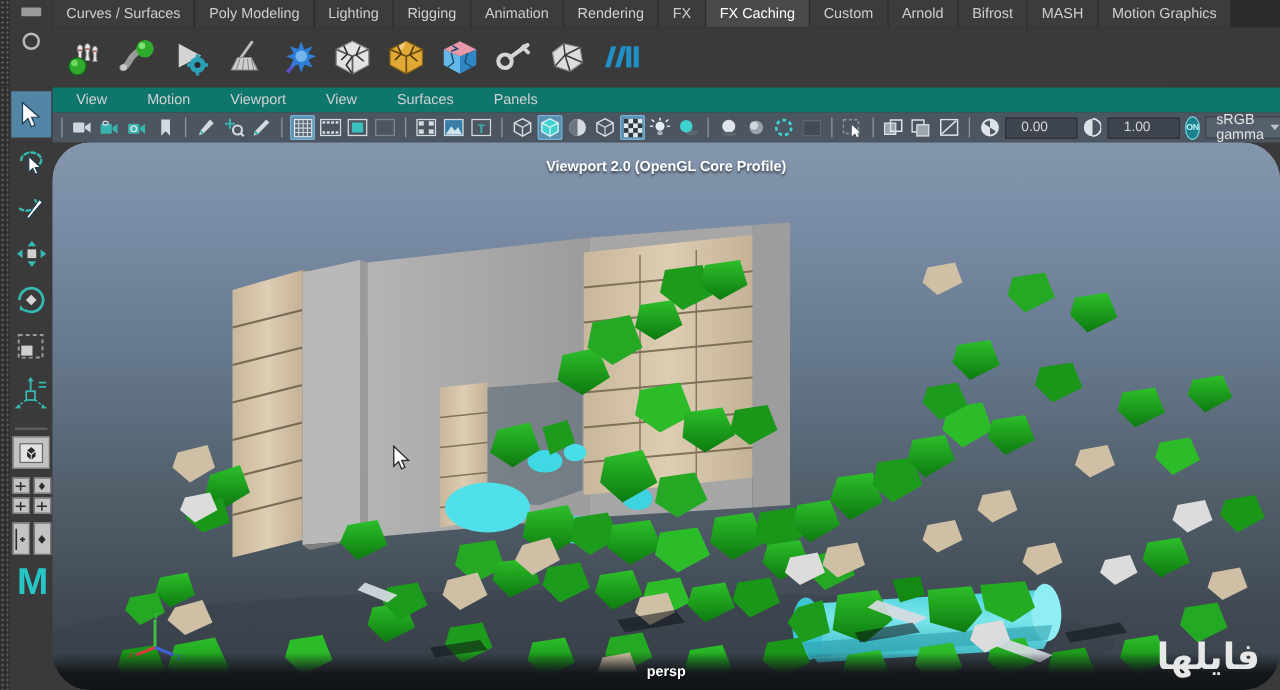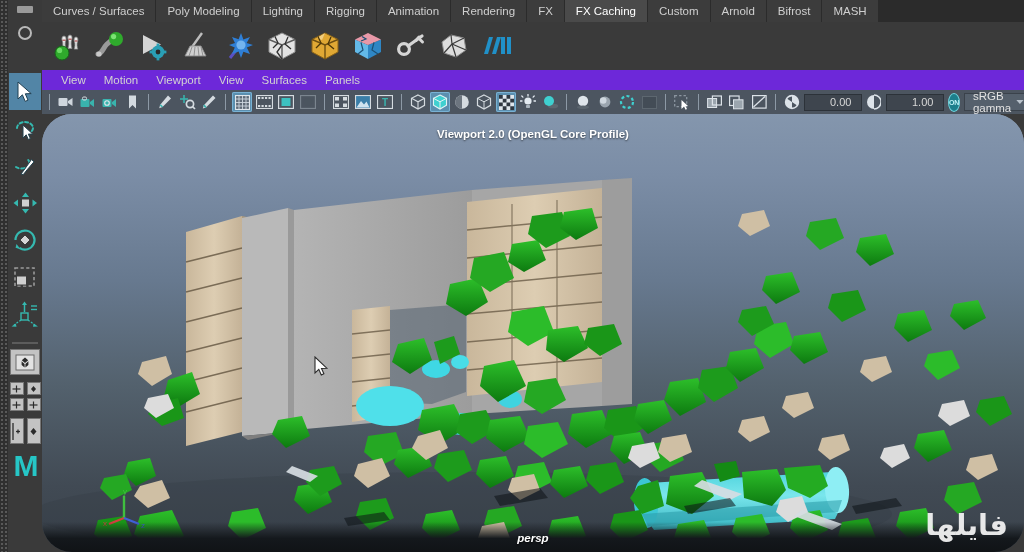--- a/index.html
+++ b/index.html
@@ -37,41 +37,41 @@
   .lrow { display:flex; gap:3px; }
   .lbtn { width:14px; height:13px; background:#c3c3c3; border:1px solid #777; display:flex; align-items:center; justify-content:center; cursor:default; }
   .lbig { width:30px; height:26px; background:#c3c3c3; border:1px solid #777; display:flex; align-items:center; justify-content:center; cursor:default; }
   .lwide { width:14px; height:26px; background:#c3c3c3; border:1px solid #777; display:flex; align-items:center; justify-content:center; cursor:default; }
   .maya-m { margin-top:7px; font-family:"Liberation Sans",sans-serif; font-weight:bold; font-size:30px; color:#26c6c6;
             line-height:1; letter-spacing:-2px; cursor:default; }
 
   
   #panel { position:absolute; left:42px; top:70px; width:982px; height:482px; background:#3a3a3a; display:flex; flex-direction:column; }
 
-  #vpmenu { height:20px; background:#6d28d9; display:flex; align-items:center; padding-left:10px; gap:0px; }
+  #vpmenu { height:20px; background:#0f766e; display:flex; align-items:center; padding-left:10px; gap:14px; }
   .vmenu { padding:0 9px; color:#d2d2d2; font-size:11.5px; line-height:20px; cursor:default; white-space:nowrap; }
 
   #vptools { height:24px; background:#4c5560; display:flex; align-items:center; padding:0 3px; gap:2px; }
   .vt { width:20px; height:20px; display:flex; align-items:center; justify-content:center; cursor:default; border-radius:2px; flex:0 0 auto; }
   .vt.on { background:#5b8faf; box-shadow:inset 0 0 0 1px #79b2d4; }
   .vsep { width:1px; height:16px; background:#8d99a6; margin:0 4px; flex:0 0 auto; }
   .vnum { height:17px; min-width:58px; background:#3e454e; border:1px solid #2c3239; color:#d7d7d7;
-          font-size:11px; display:flex; align-items:center; padding-left:25px; cursor:default; }
+          font-size:11px; display:flex; align-items:center; padding-left:12px; cursor:default; }
   .vselect { height:18px; width:158px; background:#55606c; border:1px solid #3a424b; display:flex; align-items:center;
              justify-content:space-between; padding:0 4px 0 8px; color:#e2e2e2; font-size:11.5px; cursor:default; }
   .onbtn { width:19px; height:19px; border-radius:50%; background:#1c7f8c; border:1px solid #6fd3dd;
            color:#bff3f7; font-size:7px; font-weight:bold; display:flex; align-items:center; justify-content:center;
            cursor:default; letter-spacing:-0.3px; }
 
   
   #viewport { flex:1; position:relative; overflow:hidden; background:linear-gradient(180deg,#8496ad 0%,#7b8da6 12%,#6a7c93 34%,#55636f 62%,#424b55 84%,#3a424b 100%);border-radius:30px; }
   #vp-hud { position:absolute; left:0; right:0; top:14px; text-align:center; color:#ffffff; font-size:11.5px;
             font-weight:bold; text-shadow:0 1px 2px rgba(0,0,0,.6); }
   #vp-cam { position:absolute; left:0; right:0; bottom:8px; text-align:center; color:#ffffff; font-size:11.5px;
-            font-weight:bold; text-shadow:0 1px 2px rgba(0,0,0,.7);font-style:italic; }
+            font-weight:bold; text-shadow:0 1px 2px rgba(0,0,0,.7); }
   #vp-bottom-band { position:absolute; left:0; right:0; bottom:0; height:30px; background:linear-gradient(180deg,rgba(20,24,28,0) 0%,#14181c 55%,#101316 100%); }
   #watermark { position:absolute; right:16px; bottom:10px; color:#f2f2f2; font-size:29px; font-weight:bold;
                letter-spacing:-1px; font-family:"DejaVu Sans", sans-serif; opacity:.95; direction:rtl; }
   #axisgizmo { position:absolute; left:60px; bottom:18px; width:46px; height:46px; }
   #cursor { position:absolute; left:272px; top:242px; width:16px; height:22px; }
 
   svg { display:block; }
   .nosel { user-select:none; }
 </style>
 </head>
@@ -94,20 +94,21 @@
           <div class="tab">Lighting</div>
           <div class="tab">Rigging</div>
           <div class="tab">Animation</div>
           <div class="tab">Rendering</div>
           <div class="tab">FX</div>
           <div class="tab active">FX Caching</div>
           <div class="tab">Custom</div>
           <div class="tab">Arnold</div>
           <div class="tab">Bifrost</div>
           <div class="tab">MASH</div>
+          <div class="tab">Motion Graphics</div>
         </div>
       <div id="iconrow">
           <div class="sicon" title="Create nParticle Bowling Pins">
             <svg width="32" height="32" viewBox="0 0 32 32">
       <g fill="#e9e9e9" stroke="#8d8d8d" stroke-width="0.8">
         <path d="M13 6 c2 0 2.6 3 1.6 5 c-0.8 1.6 -0.6 6 0.4 8 h-4 c1 -2 1.2 -6.4 0.4 -8 c-1 -2 -0.4 -5 1.6 -5 z"></path>
         <path d="M19 5 c2 0 2.6 3 1.6 5 c-0.8 1.6 -0.6 6.4 0.4 8.4 h-4 c1 -2 1.2 -6.8 0.4 -8.4 c-1 -2 -0.4 -5 1.6 -5 z"></path>
         <path d="M25 7 c1.8 0 2.4 2.8 1.5 4.7 c-0.8 1.5 -0.6 5.6 0.3 7.4 h-3.6 c0.9 -1.8 1.1 -5.9 0.3 -7.4 c-0.9 -1.9 -0.3 -4.7 1.5 -4.7 z"></path>
       </g>
       <g stroke="#b05050" stroke-width="1.2" fill="none">

